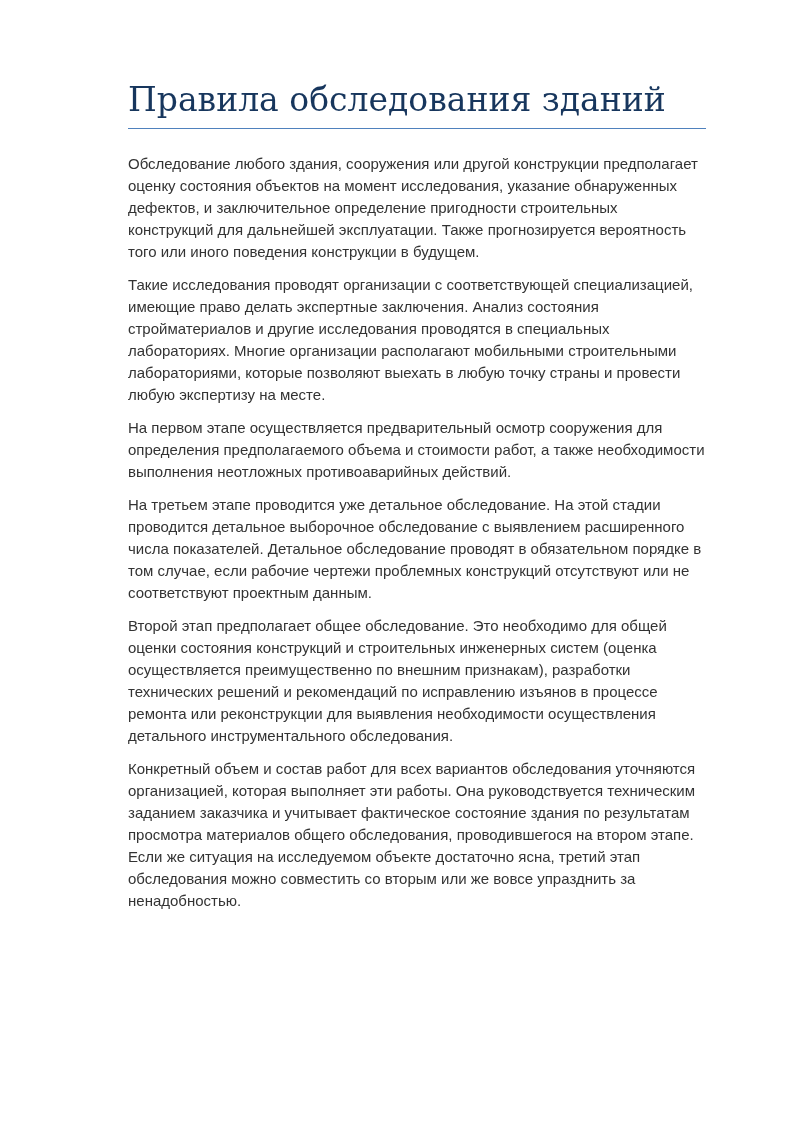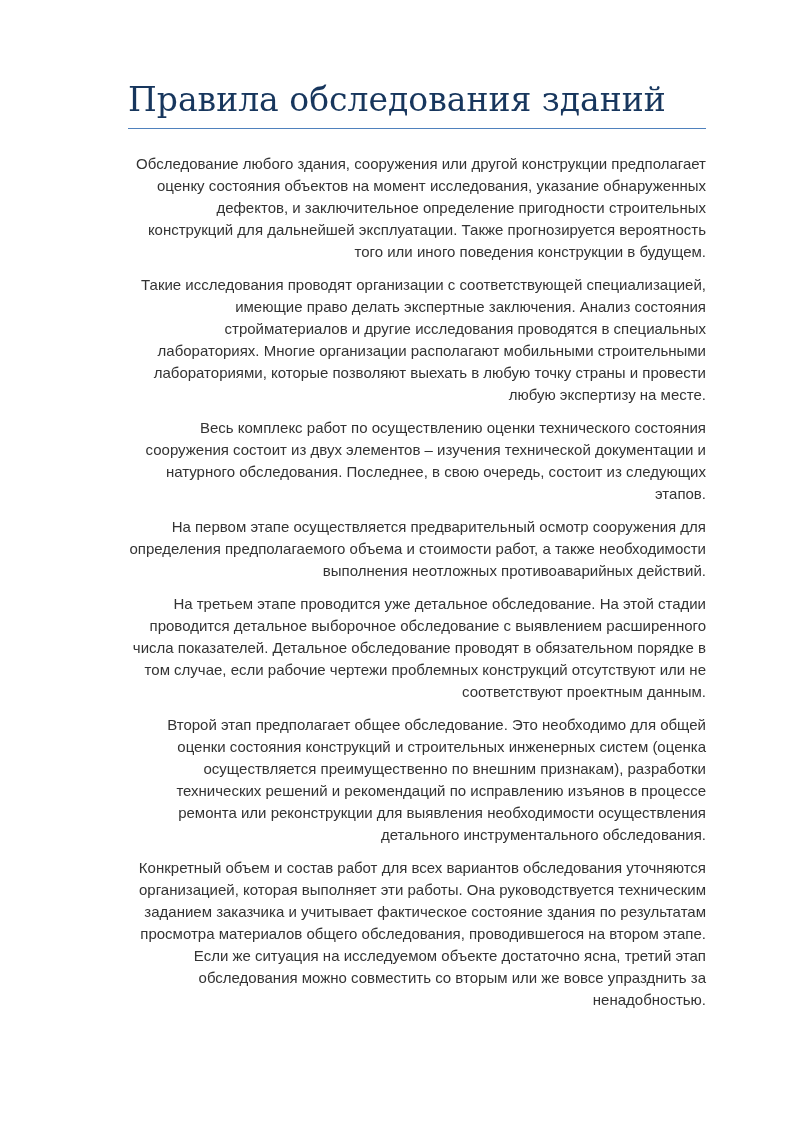--- a/index.html
+++ b/index.html
@@ -29,31 +29,30 @@
       line-height: 1.2;
       color: #17365d;
       border-bottom: 1px solid #4f81bd;
       letter-spacing: 0px;
     }
     .doc-body p {
       margin: 0 0 11px 0;
       font-size: 15px;
       line-height: 22px;
       color: #333333;
-      text-align: right;
+      text-align: left;
     }
   </style>
 </head>
 <body>
 
 <div class="page">
   <h1 class="doc-title">Правила обследования зданий</h1>
 
   <div class="doc-body">
     <p>Обследование любого здания, сооружения или другой конструкции предполагает оценку состояния объектов на момент исследования, указание обнаруженных дефектов, и заключительное определение пригодности строительных конструкций для дальнейшей эксплуатации. Также прогнозируется вероятность того или иного поведения конструкции в будущем.</p>
     <p>Такие исследования проводят организации с соответствующей специализацией, имеющие право делать экспертные заключения. Анализ состояния стройматериалов и другие исследования проводятся в специальных лабораториях. Многие организации располагают мобильными строительными лабораториями, которые позволяют выехать в любую точку страны и провести любую экспертизу на месте.</p>
-    <p>Весь комплекс работ по осуществлению оценки технического состояния сооружения состоит из двух элементов – изучения технической документации и натурного обследования. Последнее, в свою очередь, состоит из следующих этапов.</p>
     <p>На первом этапе осуществляется предварительный осмотр сооружения для определения предполагаемого объема и стоимости работ, а также необходимости выполнения неотложных противоаварийных действий.</p>
     <p>На третьем этапе проводится уже детальное обследование. На этой стадии проводится детальное выборочное обследование с выявлением расширенного числа показателей. Детальное обследование проводят в обязательном порядке в том случае, если рабочие чертежи проблемных конструкций отсутствуют или не соответствуют проектным данным.</p>
     <p>Второй этап предполагает общее обследование. Это необходимо для общей оценки состояния конструкций и строительных инженерных систем (оценка осуществляется преимущественно по внешним признакам), разработки технических решений и рекомендаций по исправлению изъянов в процессе ремонта или реконструкции для выявления необходимости осуществления детального инструментального обследования.</p>
     <p>Конкретный объем и состав работ для всех вариантов обследования уточняются организацией, которая выполняет эти работы. Она руководствуется техническим заданием заказчика и учитывает фактическое состояние здания по результатам просмотра материалов общего обследования, проводившегося на втором этапе. Если же ситуация на исследуемом объекте достаточно ясна, третий этап обследования можно совместить со вторым или же вовсе упразднить за ненадобностью.</p>
   </div>
 </div>
 
 </body></html>

